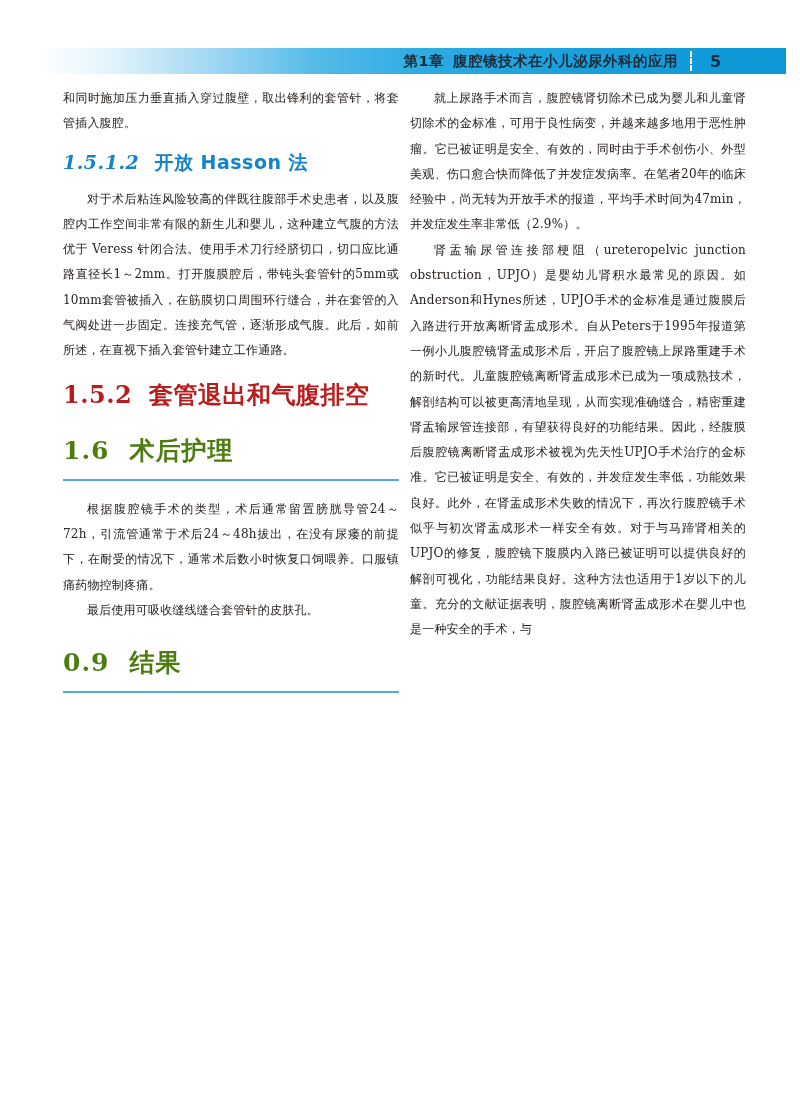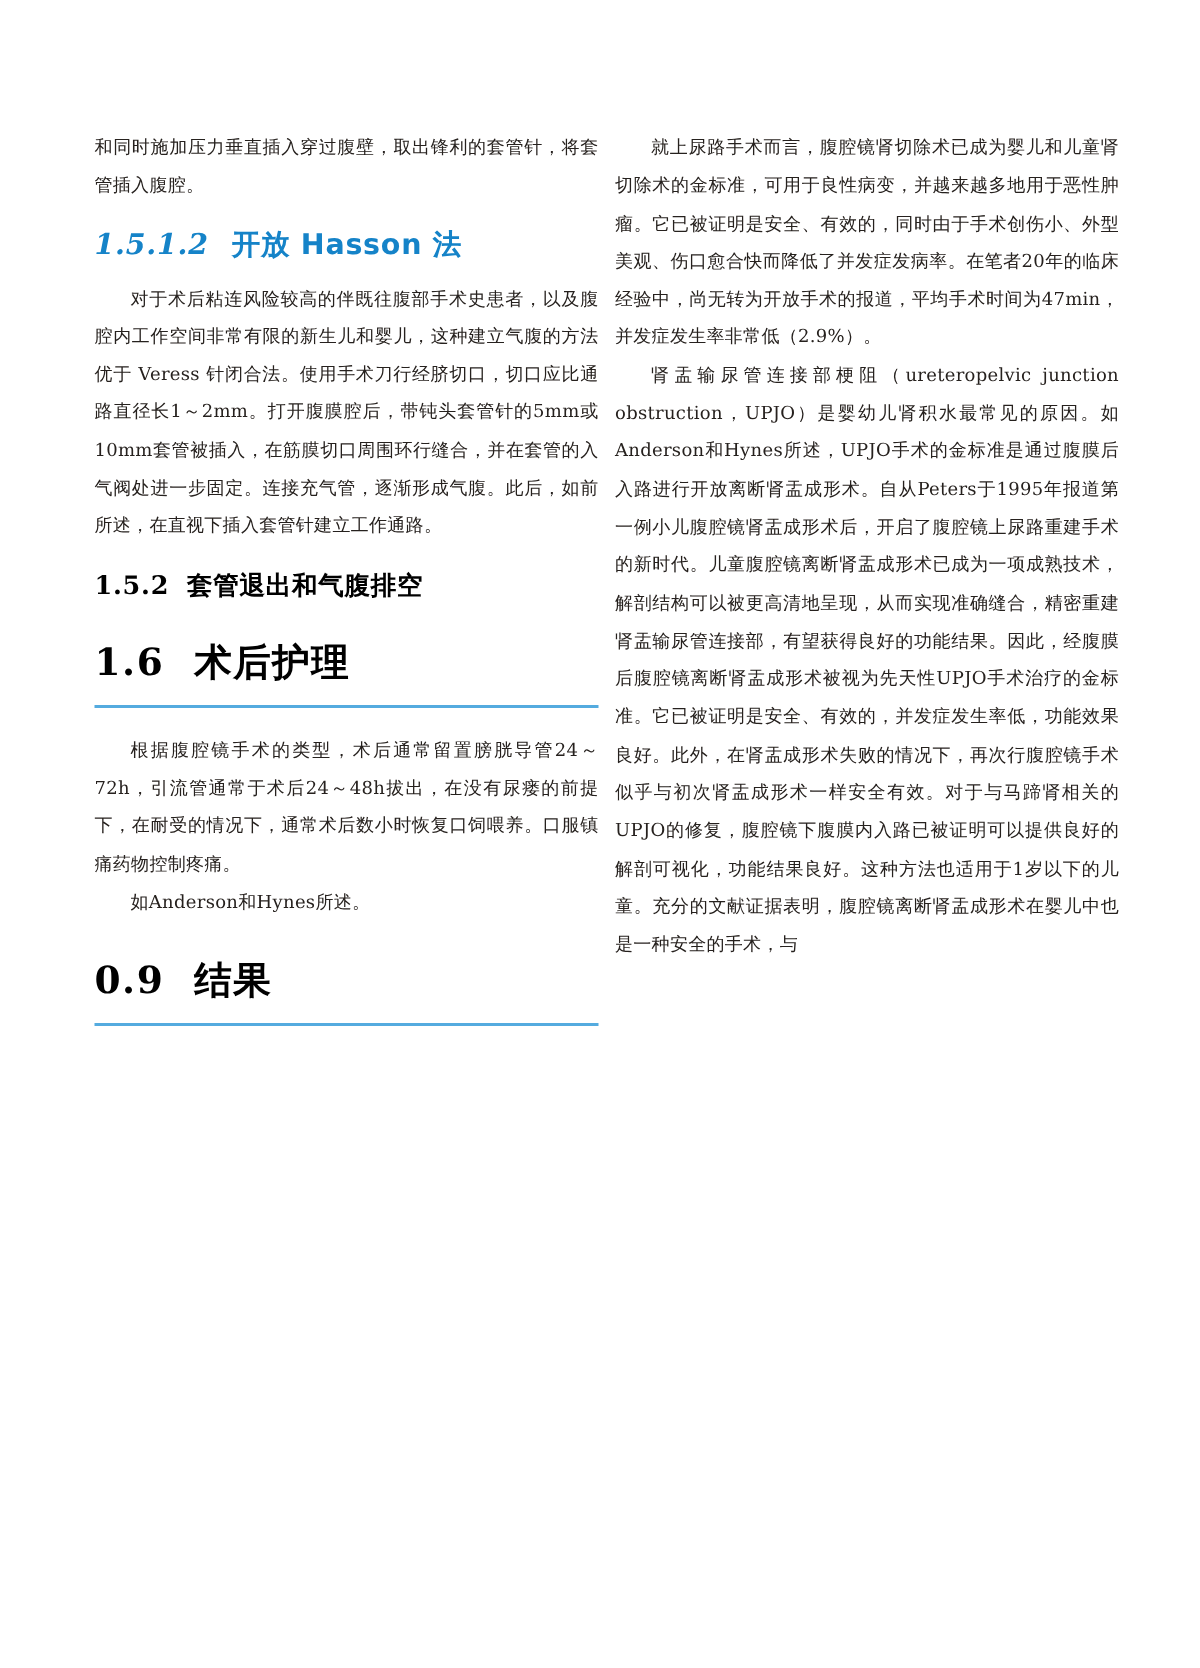--- a/index.html
+++ b/index.html
@@ -46,57 +46,63 @@
   .h-num { font-family:"DejaVu Serif","Liberation Serif",serif; }
   .h-title { font-family:"DejaVu Sans","Liberation Sans",sans-serif; }
 
   h4.sub-heading {
     margin:13px 0 11px 0; font-size:19px; font-weight:bold;
     color:#1583c8; letter-spacing:0.5px;
   }
   h4.sub-heading .h-num { margin-right:0.8em;font-style:italic; }
 
   h3.mid-heading {
-    margin:15px 0 12px 0; font-size:17px; font-weight:bold;
-    color:#000000; letter-spacing:0.5px;
+    margin:15px 0 12px 0; font-size:24px; font-weight:bold;
+    color:#b91c1c; letter-spacing:0.5px;
   }
   h3.mid-heading .h-num { margin-right:0.7em; }
 
   h2.section-heading {
     margin:23px 0 16px 0; font-size:25px; font-weight:bold;
-    color:#000000; letter-spacing:1px;
+    color:#4d7c0f; letter-spacing:1px;
     border-bottom:2px solid #54abdf; padding-bottom:12px;
   }
   h2.section-heading .h-num { margin-right:0.8em; }
 </style>
 </head>
 <body>
 
 <div class="page">
 
+  <header class="chapter-bar">
+    <span class="chapter-label">第1章</span>
+    <span class="chapter-title">腹腔镜技术在小儿泌尿外科的应用</span>
+    <span class="bar-divider"></span>
+    <span class="page-num">5</span>
+  </header>
 
   <main class="columns">
 
     <section class="col">
       <p class="body no-indent">和同时施加压力垂直插入穿过腹壁，取出锋利的套管针，将套管插入腹腔。</p>
 
       <h4 class="sub-heading">
         <span class="h-num">1.5.1.2</span><span class="h-title">开放 Hasson 法</span>
       </h4>
       <p class="body">对于术后粘连风险较高的伴既往腹部手术史患者，以及腹腔内工作空间非常有限的新生儿和婴儿，这种建立气腹的方法优于 Veress 针闭合法。使用手术刀行经脐切口，切口应比通路直径长1～2mm。打开腹膜腔后，带钝头套管针的5mm或10mm套管被插入，在筋膜切口周围环行缝合，并在套管的入气阀处进一步固定。连接充气管，逐渐形成气腹。此后，如前所述，在直视下插入套管针建立工作通路。</p>
 
       <h3 class="mid-heading">
         <span class="h-num">1.5.2</span><span class="h-title">套管退出和气腹排空</span>
       </h3>
 
       <h2 class="section-heading">
         <span class="h-num">1.6</span><span class="h-title">术后护理</span>
       </h2>
       <p class="body">根据腹腔镜手术的类型，术后通常留置膀胱导管24～72h，引流管通常于术后24～48h拔出，在没有尿瘘的前提下，在耐受的情况下，通常术后数小时恢复口饲喂养。口服镇痛药物控制疼痛。</p>
-      <p class="body">如Anderson和Hynes所述。</p>
+      <p class="body">最后使用可吸收缝线缝合套管针的皮肤孔。</p>
 
       <h2 class="section-heading">
         <span class="h-num">0.9</span><span class="h-title">结果</span>
       </h2>
 
     </section>
 
     <section class="col">
       <p class="body">就上尿路手术而言，腹腔镜肾切除术已成为婴儿和儿童肾切除术的金标准，可用于良性病变，并越来越多地用于恶性肿瘤。它已被证明是安全、有效的，同时由于手术创伤小、外型美观、伤口愈合快而降低了并发症发病率。在笔者20年的临床经验中，尚无转为开放手术的报道，平均手术时间为47min，并发症发生率非常低（2.9%）。</p>
       <p class="body">肾盂输尿管连接部梗阻（ureteropelvic junction obstruction，UPJO）是婴幼儿肾积水最常见的原因。如Anderson和Hynes所述，UPJO手术的金标准是通过腹膜后入路进行开放离断肾盂成形术。自从Peters于1995年报道第一例小儿腹腔镜肾盂成形术后，开启了腹腔镜上尿路重建手术的新时代。儿童腹腔镜离断肾盂成形术已成为一项成熟技术，解剖结构可以被更高清地呈现，从而实现准确缝合，精密重建肾盂输尿管连接部，有望获得良好的功能结果。因此，经腹膜后腹腔镜离断肾盂成形术被视为先天性UPJO手术治疗的金标准。它已被证明是安全、有效的，并发症发生率低，功能效果良好。此外，在肾盂成形术失败的情况下，再次行腹腔镜手术似乎与初次肾盂成形术一样安全有效。对于与马蹄肾相关的UPJO的修复，腹腔镜下腹膜内入路已被证明可以提供良好的解剖可视化，功能结果良好。这种方法也适用于1岁以下的儿童。充分的文献证据表明，腹腔镜离断肾盂成形术在婴儿中也是一种安全的手术，与</p>

